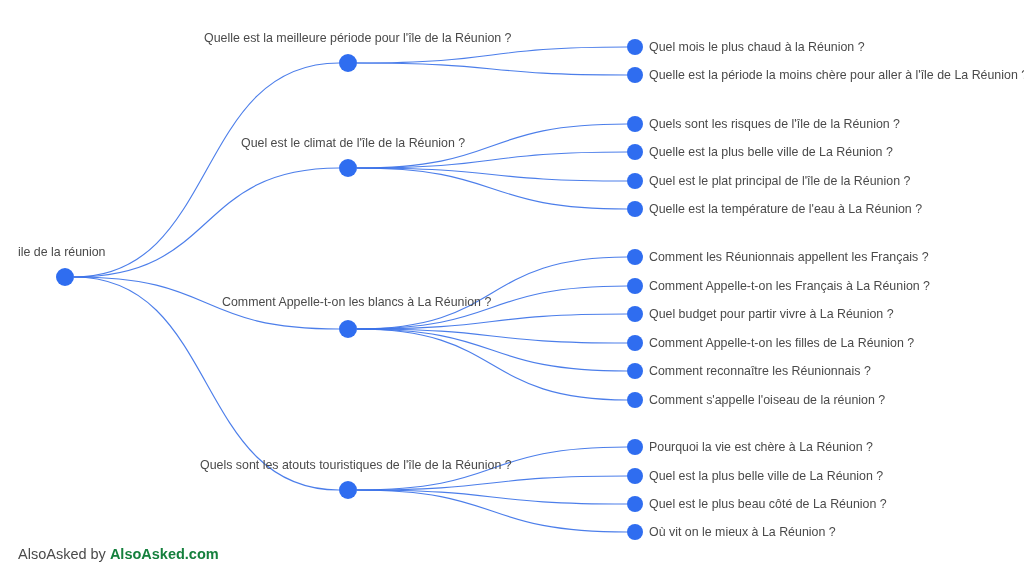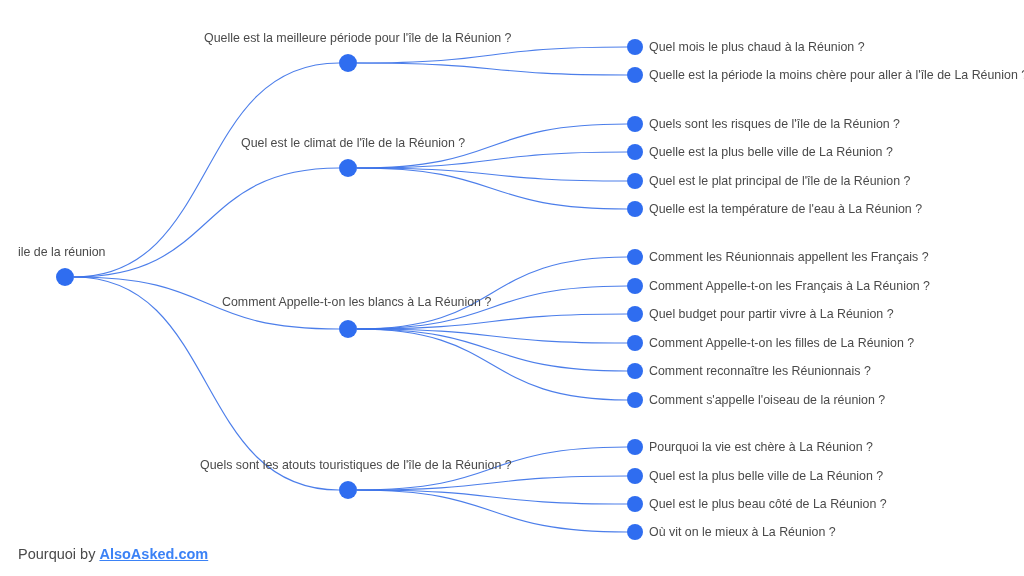--- a/index.html
+++ b/index.html
@@ -49,23 +49,22 @@
   .footer {
     position: absolute;
     left: 18px;
     bottom: 14px;
     font-family: "Liberation Sans", sans-serif;
     font-size: 14.5px;
     color: #4a4a4a;
     white-space: nowrap;
   }
   .footer .brand {
-    color: #3b82f6;
+    color: #15803d;
     font-weight: bold;
-    text-decoration: underline;
   }
 </style>
 </head>
 <body>
 
 <div id="map-root">
   <svg class="mindmap" viewBox="0 0 1024 576">
     <g id="edges-layer">
         <path class="edge" d="M 74 277 C 219.75 277, 193.25 63, 339 63"></path>
         <path class="edge" d="M 357 63 C 505.5 63, 478.5 47, 627 47"></path>
@@ -128,15 +127,15 @@
         <circle class="node-dot" cx="635" cy="476" r="8"></circle>
         <text class="node-label" x="649" y="477">Quel est la plus belle ville de La Réunion ?</text>
         <circle class="node-dot" cx="635" cy="504" r="8"></circle>
         <text class="node-label" x="649" y="505">Quel est le plus beau côté de La Réunion ?</text>
         <circle class="node-dot" cx="635" cy="532" r="8"></circle>
         <text class="node-label" x="649" y="533">Où vit on le mieux à La Réunion ?</text>
       </g>
   </svg>
 
   <div class="footer">
-    <span>Pourquoi by </span><span class="brand">AlsoAsked.com</span>
+    <span>AlsoAsked by </span><span class="brand">AlsoAsked.com</span>
   </div>
 </div>
 
 </body></html>

